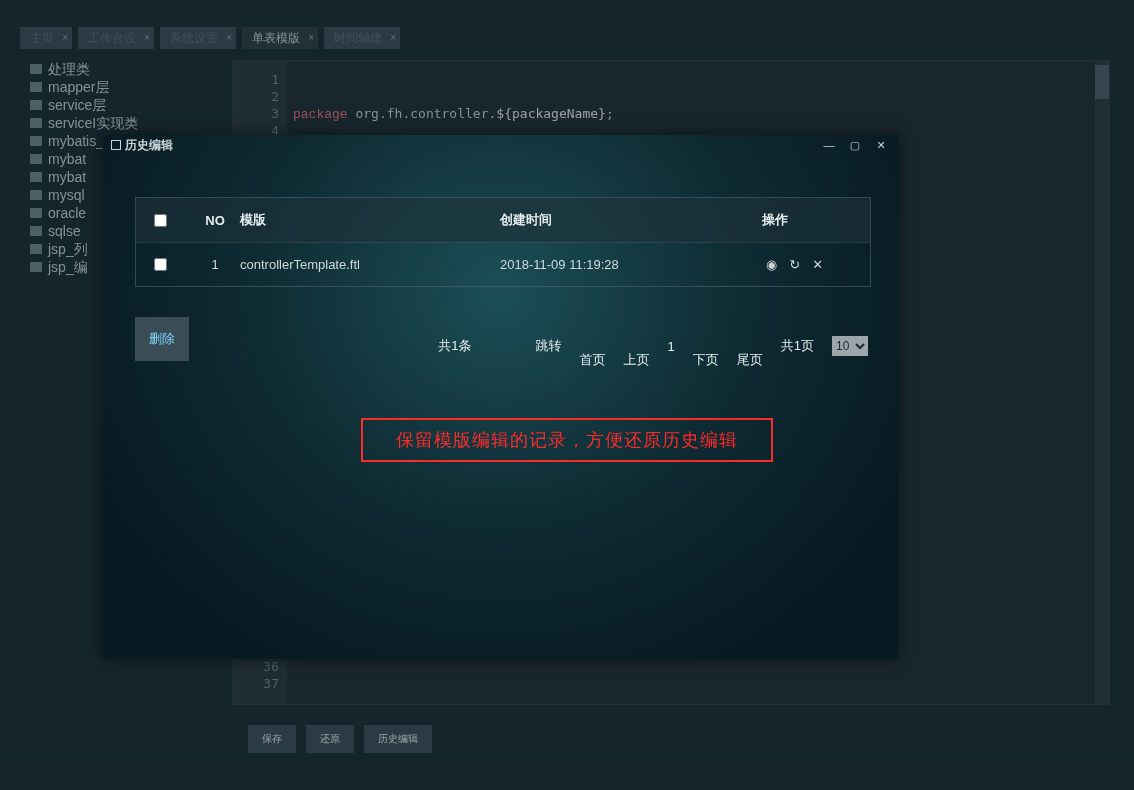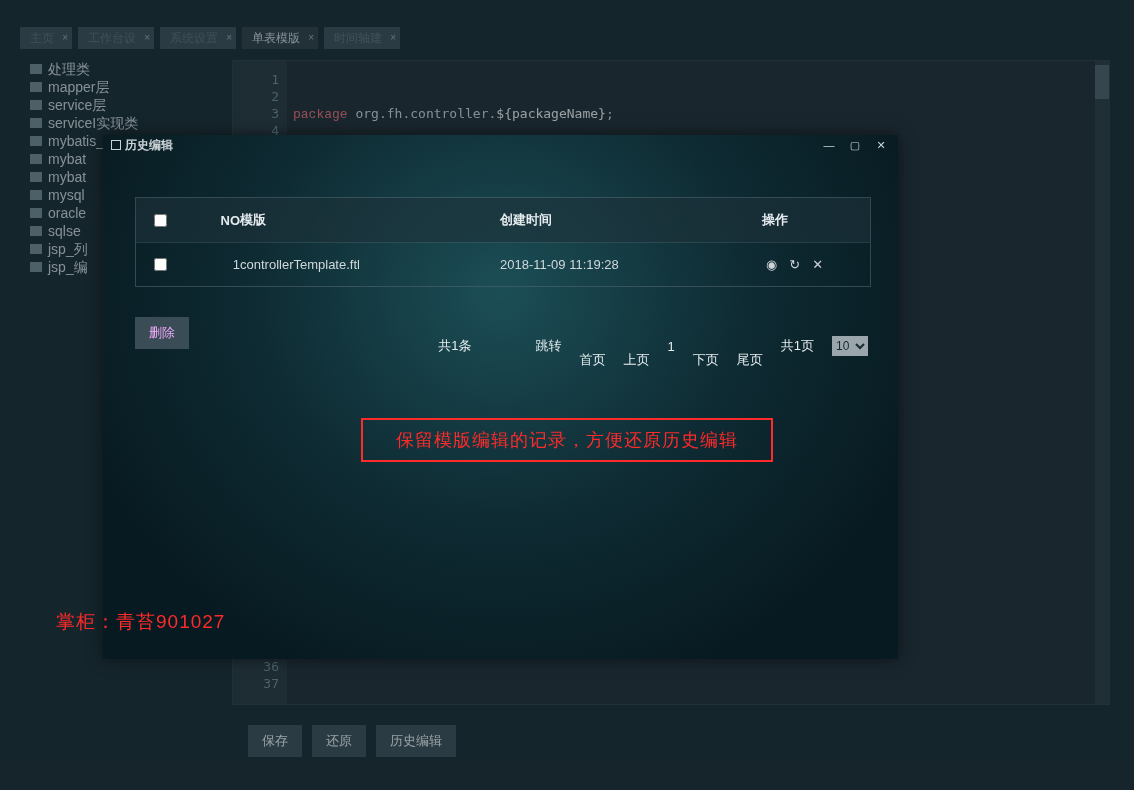--- a/index.html
+++ b/index.html
@@ -27,44 +27,44 @@
   .gutter { position: absolute; left: 0; top: 0; width: 54px; height: 100%; background: #27353c; color: #6f8793; font-family: Consolas, monospace; font-size: 13px; text-align: right; padding: 10px 8px 0 0; line-height: 17px; }
   .code { position: absolute; left: 60px; top: 10px; right: 18px; font-family: Consolas, monospace; font-size: 13px; line-height: 17px; white-space: pre; color: #c5ced4; }
   .kw-red { color: #e06c75; font-family: Liberation Mono, monospace; }
   .kw-purple { color: #b87fd1; }
   .kw-green { color: #e5e5e5; }
   .kw-yellow { color: #d6b46a; }
   .scrollbar { position: absolute; right: 0; top: 0; width: 14px; height: 100%; background: #2a3a41; }
   .scrollthumb { position: absolute; right: 0; top: 4px; width: 14px; height: 34px; background: #4a5d66; }
   
   .bottom-bar { position: absolute; left: 248px; top: 725px; display: flex; gap: 10px; z-index: 1; }
-  .btn { background: #3a4c55; color: #e2e8eb; padding: 7px 14px; font-size: 13px; border: none; cursor: pointer; }
+  .btn { background: #3a4c55; color: #e2e8eb; padding: 7px 14px; font-size: 10px; border: none; cursor: pointer; }
   
   .modal { position: absolute; left: 103px; top: 135px; width: 795px; height: 524px;
     background: radial-gradient(ellipse at 50% 30%, #1c4e56 0%, #0e2a32 45%, #081a21 80%);
     z-index: 50; box-shadow: 0 0 14px rgba(0,0,0,.5); }
   .modal-title { position: absolute; left: 0; top: 0; height: 20px; width: 100%; padding-left: 8px; line-height: 20px; color: #cbd3d7; font-size: 12px; font-weight: bold; display: flex; align-items: center; gap: 4px; }
   .modal-title .icon-sq { width: 10px; height: 10px; border: 1px solid #cbd3d7; display: inline-block; }
   .win-ctrls { position: absolute; right: 6px; top: 2px; display: flex; gap: 4px; }
   .win-btn { width: 22px; height: 16px; display: flex; align-items: center; justify-content: center; color: #cbd3d7; font-size: 11px; cursor: pointer; }
   
   .tbl { position: absolute; left: 32px; top: 62px; width: 736px; border: 1px solid rgba(80,100,108,.6); }
   .tbl-row { display: flex; height: 44px; align-items: center; border-top: 1px solid rgba(80,100,108,.4); }
   .tbl-row.header { background: rgba(30,50,58,.6); font-weight: bold; color: #e5ecef; border-top: none; }
   .tbl-row.data { color: #cfd8dc; }
   .c-chk { width: 48px; display: flex; justify-content: center; }
-  .c-no { width: 56px; text-align: right; padding-left: 6px; }
+  .c-no { width: 56px; text-align: center; padding-left: 6px; }
   .c-tpl { width: 260px; text-align: left; }
   .c-time { width: 250px; text-align: left; }
   .c-op { flex: 1; text-align: left; padding-left: 12px; }
   .row-actions { display: flex; gap: 12px; padding-left: 4px; }
   .row-actions span { cursor: pointer; font-size: 13px; color: #cbd3d7; }
   input[type=checkbox] { width: 13px; height: 13px; accent-color: #3a4c55; }
   
-  .del-btn { position: absolute; left: 32px; top: 182px; background: #3a4c55; color: #f0abfc; border: none; padding: 7px 14px; cursor: pointer; font-size: 13px; }
+  .del-btn { position: absolute; left: 32px; top: 182px; background: #3a4c55; color: #7dd3fc; border: none; padding: 13px 14px; cursor: pointer; font-size: 13px; }
   .pager { position: absolute; left: 0; right: 30px; top: 188px; color: #e5ecef; font-size: 13px; display: flex; justify-content: flex-end; align-items: center; gap: 18px; }
   .pager .link { cursor: pointer; margin-top: 28px; }
   .pager .sel { width: 36px; height: 20px; background: #9aa6ac; color: #1a2a32; font-size: 12px; border: none; }
   
   .red-note { position: absolute; left: 258px; top: 283px; width: 412px; height: 44px;
     border: 2px solid #ff2a2a; color: #ff2a2a; font-size: 18px; display: flex; align-items: center; justify-content: center; letter-spacing: 1px; }
   .red-credit { position: absolute; left: -47px; bottom: 24px; color: #ff2a2a; font-size: 19px; letter-spacing: 1px; }
   
   .mask { position: absolute; left: 0; top: 0; width: 1134px; height: 790px; background: rgba(15,28,34,.35); z-index: 40; }
 </style>
@@ -213,14 +213,13 @@
     <span class="link">首页</span>
     <span class="link">上页</span>
     <span>1</span>
     <span class="link">下页</span>
     <span class="link">尾页</span>
     <span>共1页</span>
     <select class="sel"><option>10</option></select>
   </div>
 
   <div class="red-note">保留模版编辑的记录，方便还原历史编辑</div>
-  <div class="red-credit">掌柜：青苔901027</div>
 </div>
 
 </body></html>

